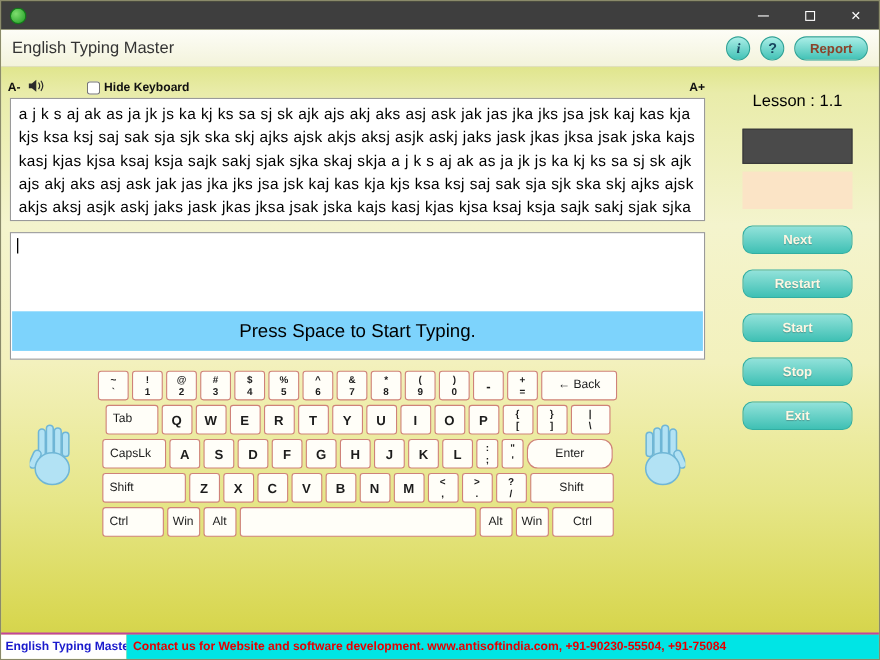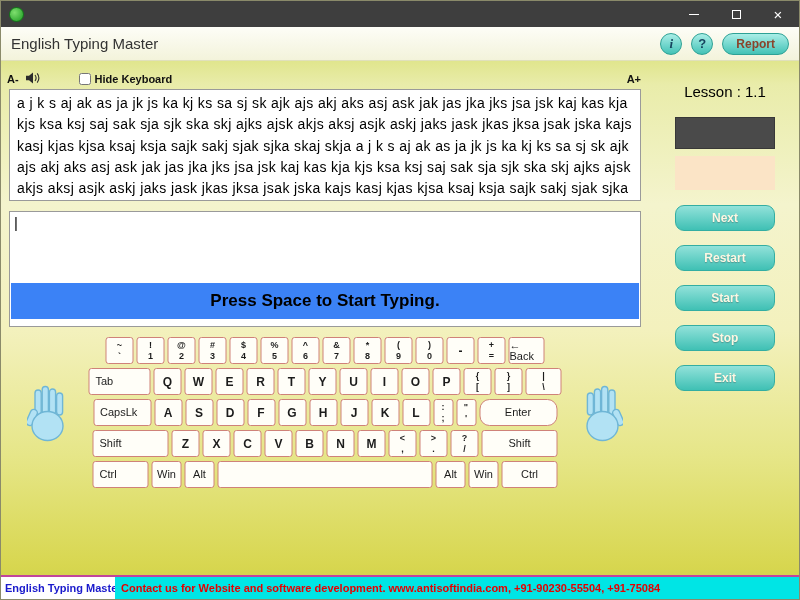--- a/index.html
+++ b/index.html
@@ -49,22 +49,22 @@
   
   .lesson-box { position:absolute; top:88px; left:8px; width:632px; height:112px;
     background:#fff; border:1px solid #9a9a9a; padding:3px 7px;
     font-size:14px; line-height:1.52; letter-spacing:0.4px; color:#000; overflow:hidden; }
 
   
   .typing-box { position:absolute; top:210px; left:8px; width:632px; height:116px;
     background:#fff; border:1px solid #9a9a9a; }
   .caret { position:absolute; top:2px; left:4px; font-size:15px; color:#000; }
   .prompt-band { position:absolute; left:1px; right:1px; top:71px; height:36px;
-    background:#3b82f6; display:flex; align-items:center; justify-content:center;
-    font-size:17px; font-weight:bold; color:#000; }
+    background:#7dd3fc; display:flex; align-items:center; justify-content:center;
+    font-size:17px; font-weight:normal; color:#000; }
 
   
   .kb-area { position:absolute; top:334px; left:0; width:648px; height:168px; }
   .keyboard { position:absolute; left:50%; transform:translateX(-50%); top:2px;
     display:flex; flex-direction:column; gap:4px; }
   .kb-row { display:flex; gap:3px; justify-content:center; }
   .kb-key { height:27px; background:#fffef8; border:1px solid #cf8279; border-radius:3px;
     display:flex; flex-direction:column; align-items:center; justify-content:center;
     font-size:12px; font-weight:bold; color:#1c1c1c; line-height:1; }
   .kb-key .kt, .kb-key .kb2 { display:block; font-size:9px; font-weight:bold; }
@@ -214,24 +214,24 @@
           </div>
           <div class="kb-key" data-name="key-0" style="width: 28px;">
             <span class="kt">)</span>
             <span class="kb2">0</span>
           </div>
           <div class="kb-key" data-name="key-minus" style="width: 28px;">-</div>
           <div class="kb-key" data-name="key-equals" style="width: 28px;">
             <span class="kt">+</span>
             <span class="kb2">=</span>
           </div>
-          <div class="kb-key" data-name="key-backspace" style="width: 36px;">← Back</div>
-        </div>
-        <div class="kb-row" data-name="keyboard-row">
-          <div class="kb-key" data-name="key-tab" style="width: 62px;">Tab</div>
+          <div class="kb-key" data-name="key-backspace" style="width: 69px;">← Back</div>
+        </div>
+        <div class="kb-row" data-name="keyboard-row">
+          <div class="kb-key" data-name="key-tab" style="width: 48px;">Tab</div>
           <div class="kb-key" data-name="key-q" style="width: 28px;">Q</div>
           <div class="kb-key" data-name="key-w" style="width: 28px;">W</div>
           <div class="kb-key" data-name="key-e" style="width: 28px;">E</div>
           <div class="kb-key" data-name="key-r" style="width: 28px;">R</div>
           <div class="kb-key" data-name="key-t" style="width: 28px;">T</div>
           <div class="kb-key" data-name="key-y" style="width: 28px;">Y</div>
           <div class="kb-key" data-name="key-u" style="width: 28px;">U</div>
           <div class="kb-key" data-name="key-i" style="width: 28px;">I</div>
           <div class="kb-key" data-name="key-o" style="width: 28px;">O</div>
           <div class="kb-key" data-name="key-p" style="width: 28px;">P</div>

